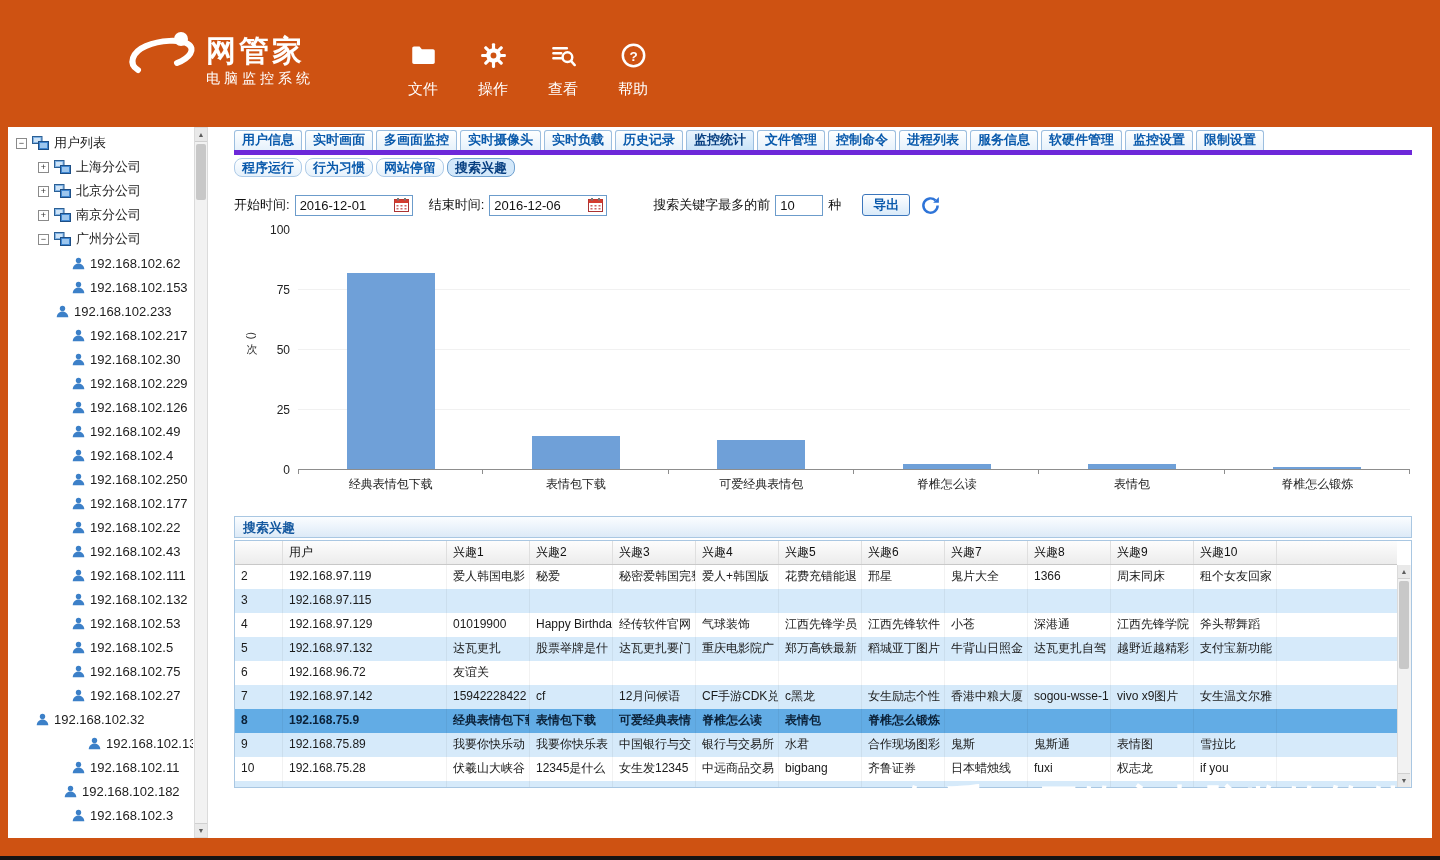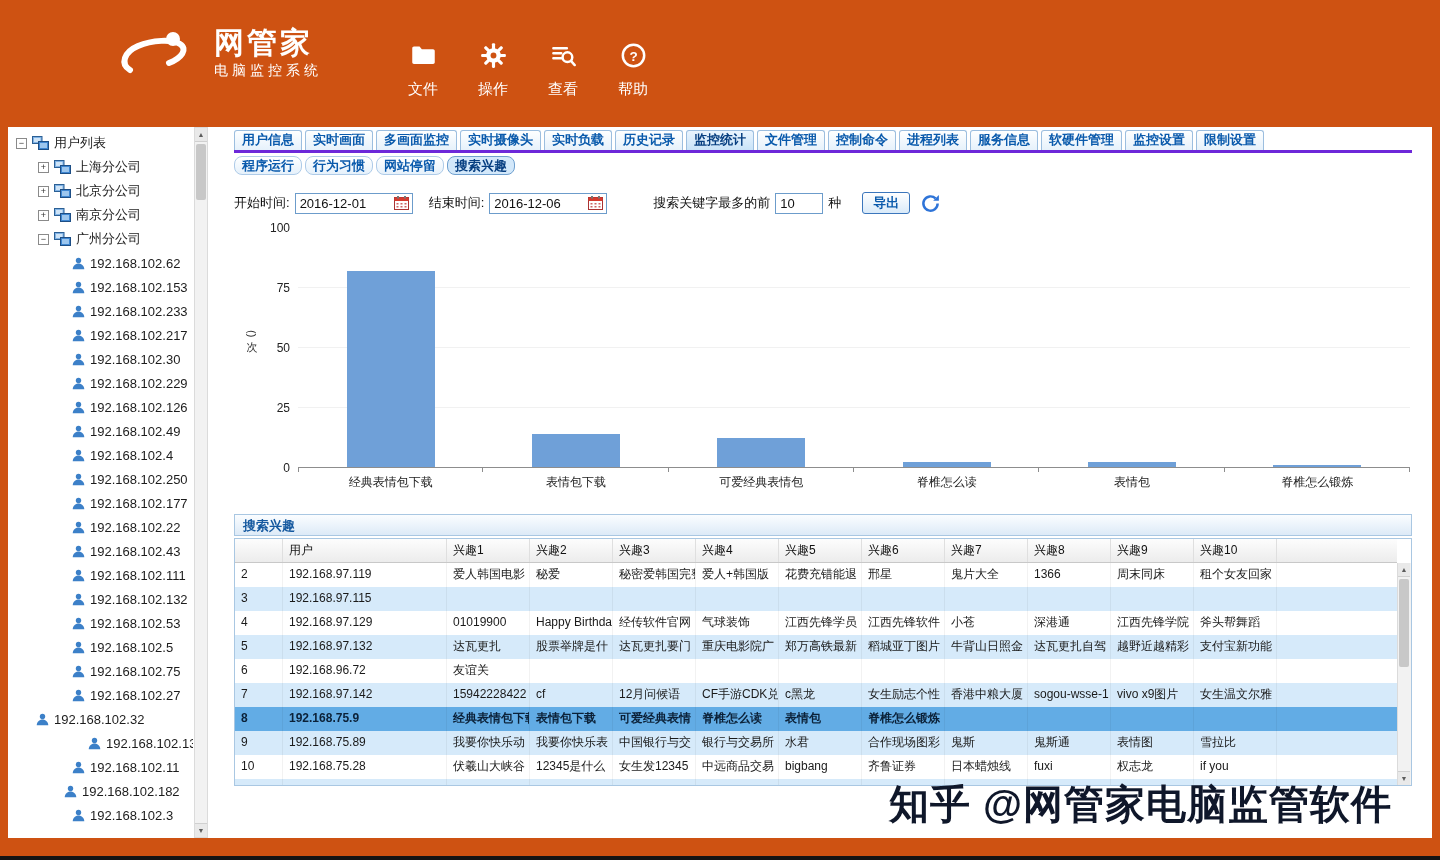--- a/index.html
+++ b/index.html
@@ -2,21 +2,21 @@
 <html><head>
 <meta charset="utf-8">
 <style>
   *{margin:0;padding:0;box-sizing:border-box;}
   html,body{width:1440px;height:860px;overflow:hidden;}
   body{font-family:"Liberation Sans","DejaVu Sans",sans-serif;}
   .screen{position:relative;width:1440px;height:860px;background:#CE5212;overflow:hidden;}
 
   
   .app-header{position:absolute;left:0;top:0;width:100%;height:127px;}
-  .logo{position:absolute;left:116px;top:26px;display:flex;align-items:flex-start;gap:24px;}
+  .logo{position:absolute;left:124px;top:26px;display:flex;align-items:flex-end;gap:8px;}
   .logo-text{display:flex;flex-direction:column;}
   .logo-title{color:#fff;font-size:30px;font-weight:bold;letter-spacing:3px;line-height:1.1;}
   .logo-sub{color:#fff;font-size:14px;letter-spacing:4px;margin-top:3px;}
   .menu{position:absolute;left:408px;top:42px;display:flex;gap:40px;}
   .menu-item{display:flex;flex-direction:column;align-items:center;gap:7px;cursor:pointer;}
   .menu-item .ml{color:#fff;font-size:15px;}
 
   
   .workspace{position:absolute;left:8px;top:127px;width:1424px;height:711px;background:#fff;}
 
@@ -31,21 +31,21 @@
   .sarrow.up{top:0;border-bottom:1px solid #D0D0D0;}
   .sarrow.down{bottom:0;border-top:1px solid #D0D0D0;}
   .sthumb{position:absolute;left:1px;top:16px;width:10px;height:56px;background:#C8C8C8;border-radius:2px;cursor:pointer;}
 
   
   .main{position:absolute;left:226px;top:3px;width:1178px;}
 
   .tabs{display:flex;gap:3px;align-items:flex-end;white-space:nowrap;}
   .tab{height:20px;line-height:18px;padding:0 7px;font-size:13px;font-weight:bold;color:#0A5AAC;
        background:linear-gradient(#FEFFFF,#E6F1FB);border:1px solid #9CBEDF;border-radius:3px 3px 0 0;cursor:pointer;}
-  .tabs1{border-bottom:3px solid #6d28d9;}
+  .tabs1{border-bottom:5px solid #6d28d9;}
   .tabs1 .tab{border-bottom:none;}
   .tabs1 .tab.active{background:linear-gradient(#E9F4FE,#C9E3F8);color:#063E80;}
   .tabs2{margin-top:3px;}
   .tabs2 .tab{border-radius:8px;border-color:#AECBE8;height:19px;line-height:17px;}
   .tabs2 .tab.active{background:#D3E8FA;border-color:#6FA0CF;color:#063E80;}
 
   
   .toolbar{margin-top:17px;display:flex;align-items:center;font-size:13px;color:#101010;}
   .lbl{margin-right:5px;}
   .datebox{display:flex;align-items:center;width:118px;height:21px;border:1px solid #6C9CCB;background:#fff;margin-right:16px;padding:0 3px 0 4px;}
@@ -84,21 +84,21 @@
   .c-fill{flex:1 1 auto;border-right:none !important;}
   .trowg{display:flex;height:24px;cursor:pointer;}
   .trowg .cell{border-right:1px solid rgba(0,0,0,0.05);}
   .trowg.alt{background:#D6EAFA;}
   .trowg.selected{background:#62ACE5;}
   .trowg.selected .cell{color:#0B2138;font-weight:bold;}
   .gscroll{position:absolute;right:0;top:24px;bottom:0;width:14px;background:#F2F2F2;border-left:1px solid #DBDBDB;}
   .gscroll .sthumb{top:16px;height:88px;}
 
   
-  .watermark{position:absolute;right:48px;bottom:28px;font-size:40px;font-weight:bold;color:#0f172a;letter-spacing:1px;white-space:nowrap;z-index:6;}
+  .watermark{position:absolute;right:32px;bottom:28px;font-size:40px;font-weight:bold;color:#ffffff;letter-spacing:1px;white-space:nowrap;z-index:6;}
   .bottom-strip{position:absolute;left:0;bottom:0;width:100%;height:4px;background:#141414;}
 </style>
 </head>
 <body>
 
 <div class="screen">
 
   <header class="app-header">
     <div class="logo">
       <span>
@@ -227,21 +227,21 @@
           </div>
           <div class="trow" style="padding-left: 64px;">
             <span class="ticon">
               <svg width="13" height="13" viewBox="0 0 14 14">
                 <circle cx="7" cy="3.8" r="2.9" fill="#3C80C8"></circle>
                 <path d="M0.8 13.2c0-3.4 2.8-6.2 6.2-6.2s6.2 2.8 6.2 6.2z" fill="#3C80C8"></path>
               </svg>
             </span>
             <span class="tlabel">192.168.102.153</span>
           </div>
-          <div class="trow" style="padding-left: 64px;">
+          <div class="trow" style="padding-left: 48px;">
             <span class="ticon">
               <svg width="13" height="13" viewBox="0 0 14 14">
                 <circle cx="7" cy="3.8" r="2.9" fill="#3C80C8"></circle>
                 <path d="M0.8 13.2c0-3.4 2.8-6.2 6.2-6.2s6.2 2.8 6.2 6.2z" fill="#3C80C8"></path>
               </svg>
             </span>
             <span class="tlabel">192.168.102.233</span>
           </div>
           <div class="trow" style="padding-left: 64px;">
             <span class="ticon">

